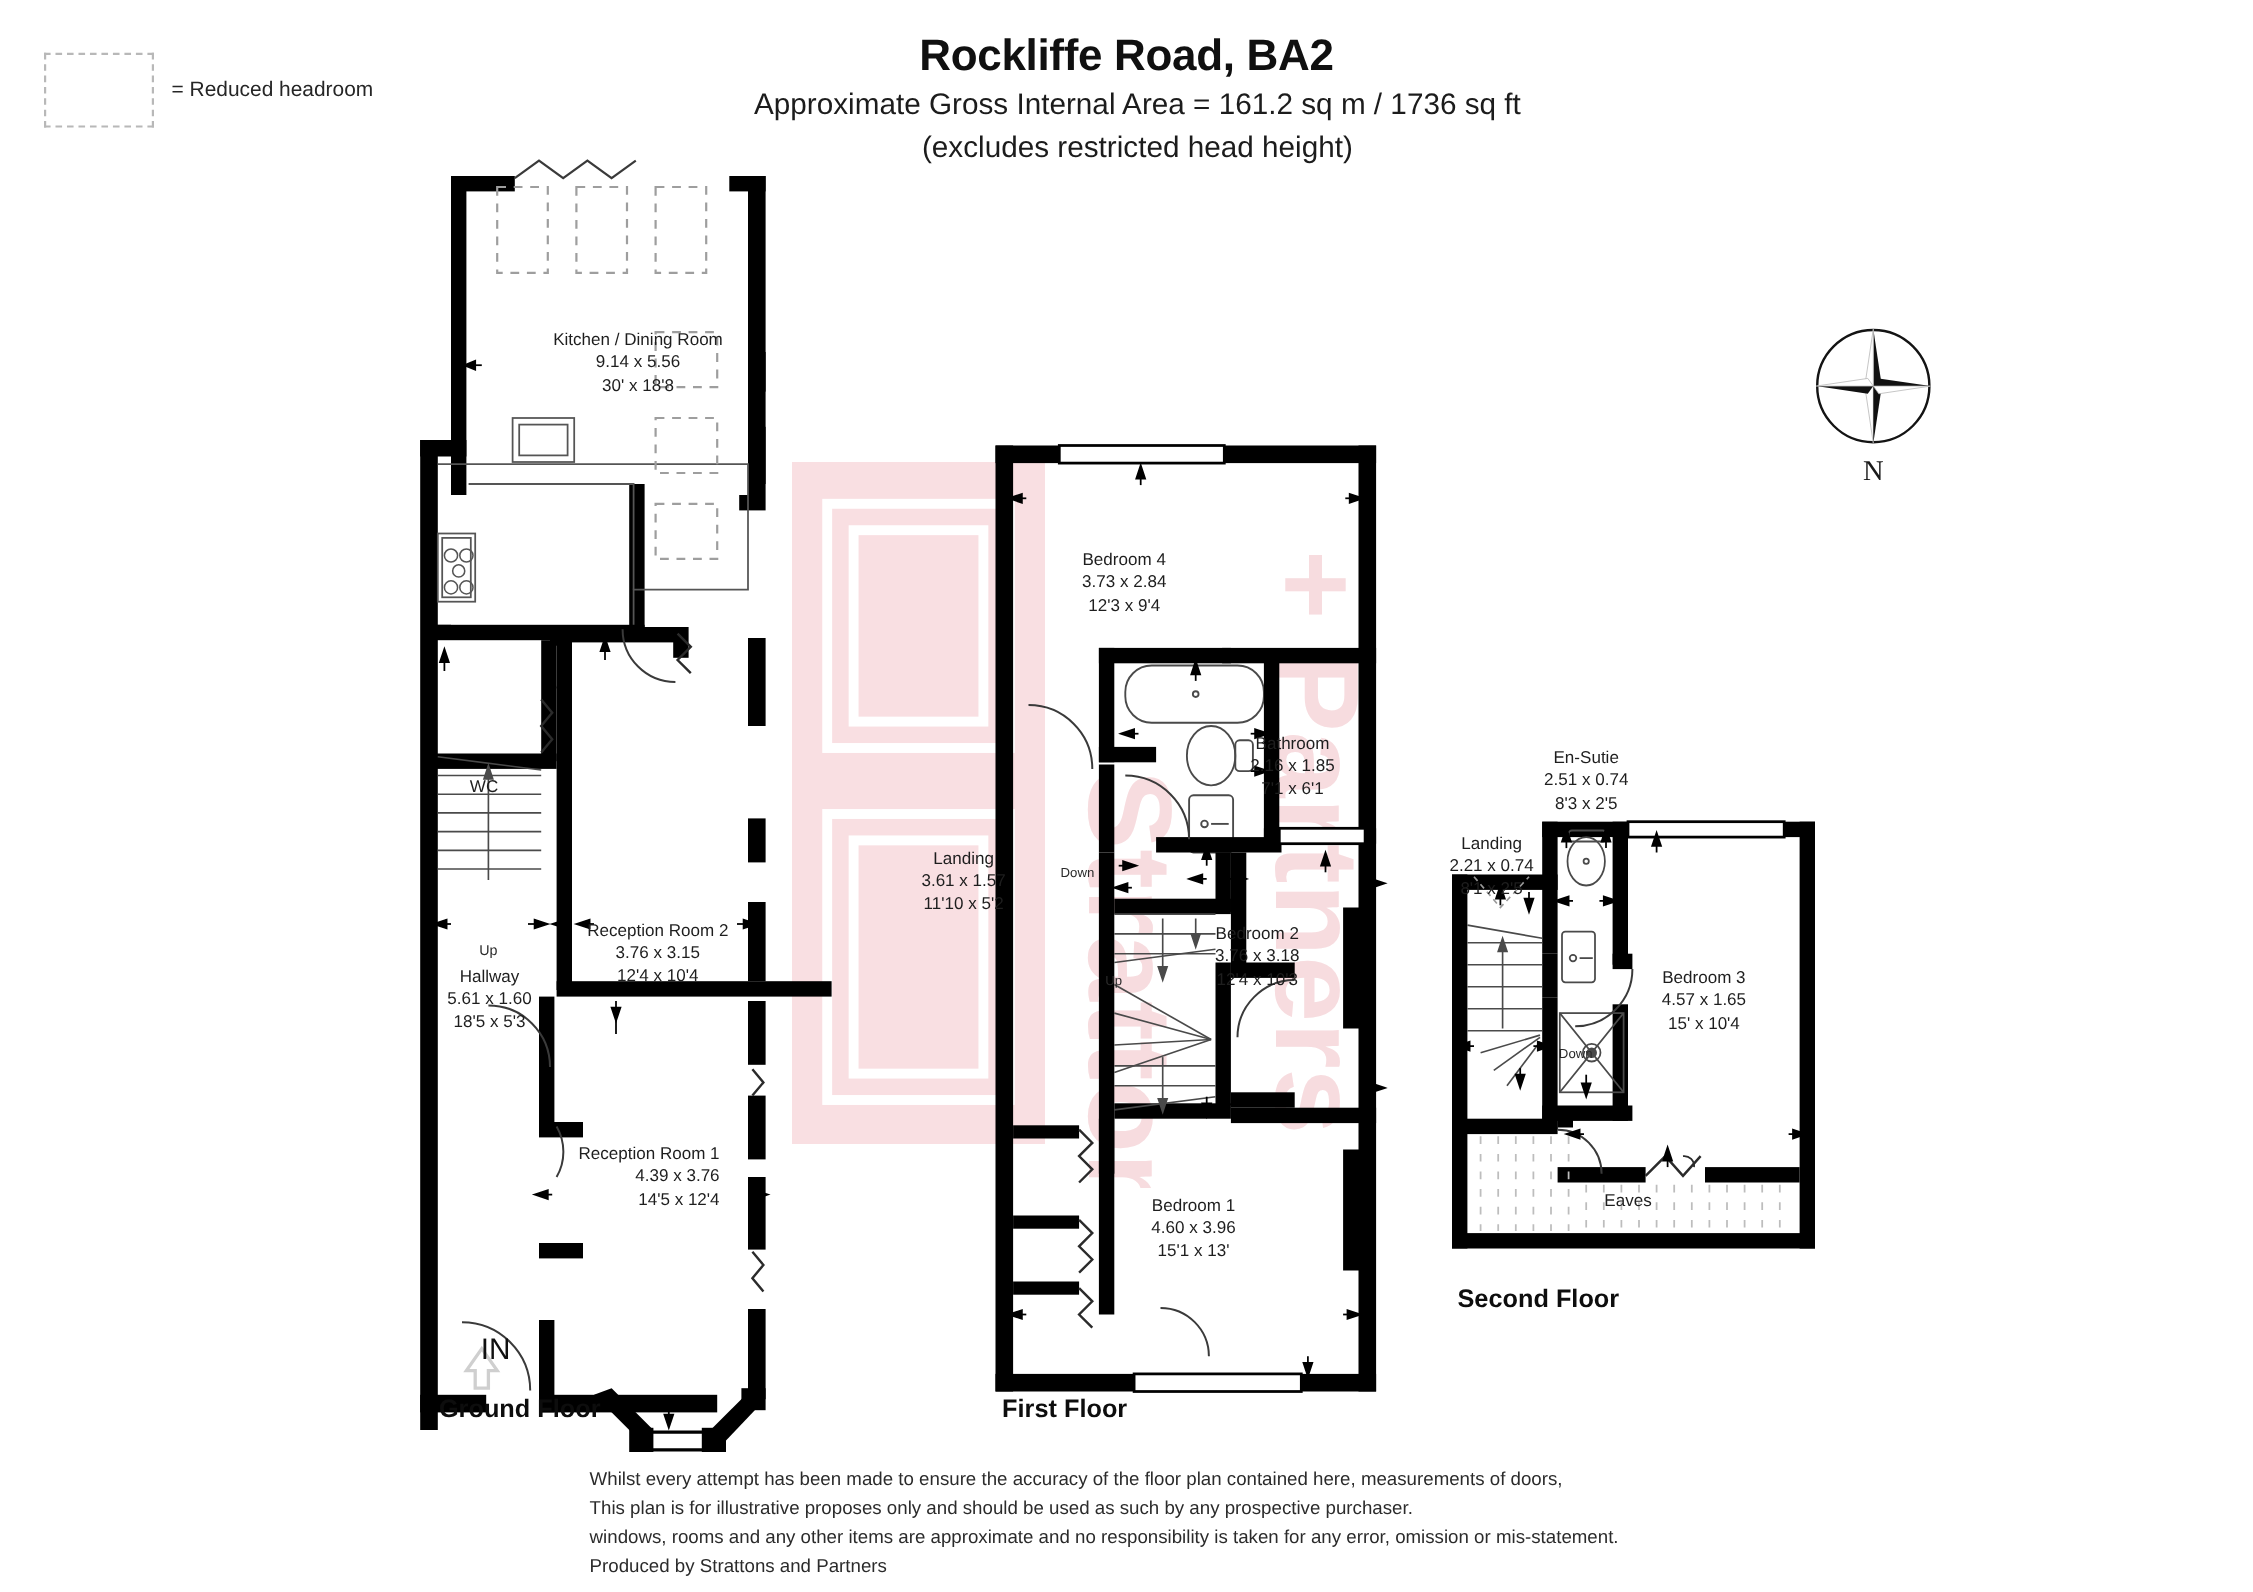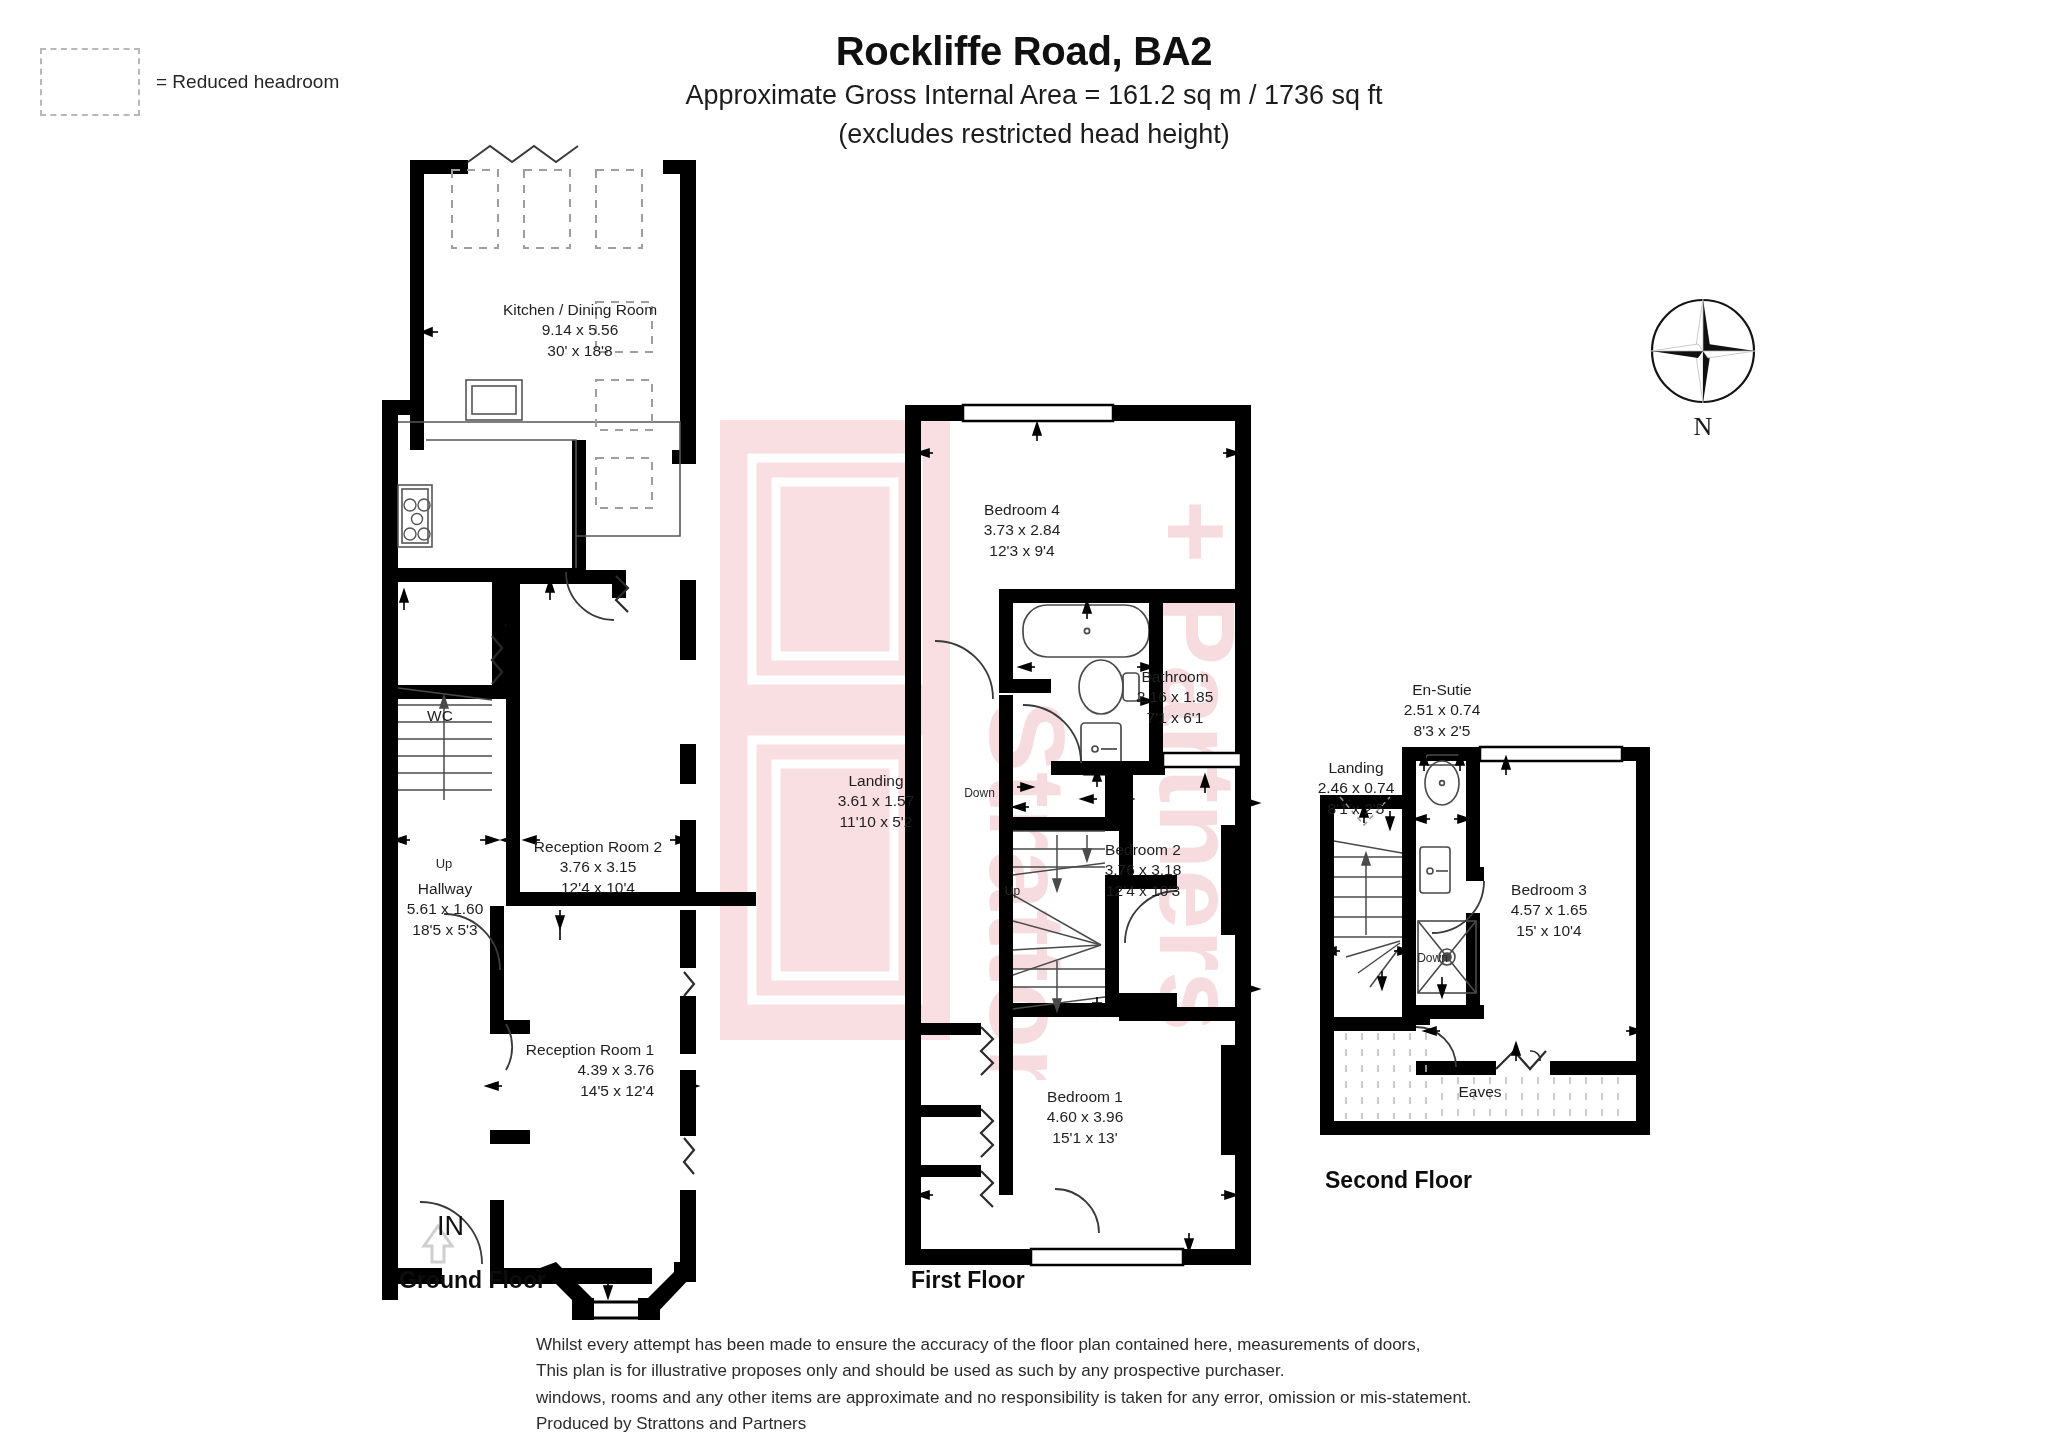--- a/index.html
+++ b/index.html
@@ -642,21 +642,21 @@
     </g>
   </svg>
 
   <div class="room-label" style="left:1442px; top:680px;">
     <span class="rl-name">En-Sutie</span>
     <span class="rl-m">2.51 x 0.74</span>
     <span class="rl-ft">8'3 x 2'5</span>
   </div>
   <div class="room-label" style="left:1356px; top:758px;">
     <span class="rl-name">Landing</span>
-    <span class="rl-m">2.46 x 0.74</span>
+    <span class="rl-m">2.21 x 0.74</span>
     <span class="rl-ft">8'1 x 2'5</span>
   </div>
   <div class="room-label" style="left:1549px; top:880px;">
     <span class="rl-name">Bedroom 3</span>
     <span class="rl-m">4.57 x 1.65</span>
     <span class="rl-ft">15' x 10'4</span>
   </div>
   <div class="tiny-label" style="left:1411px; top:951px;">Down</div>
   <div class="room-label" style="left:1480px; top:1082px;">
     <span class="rl-name">Eaves</span>

